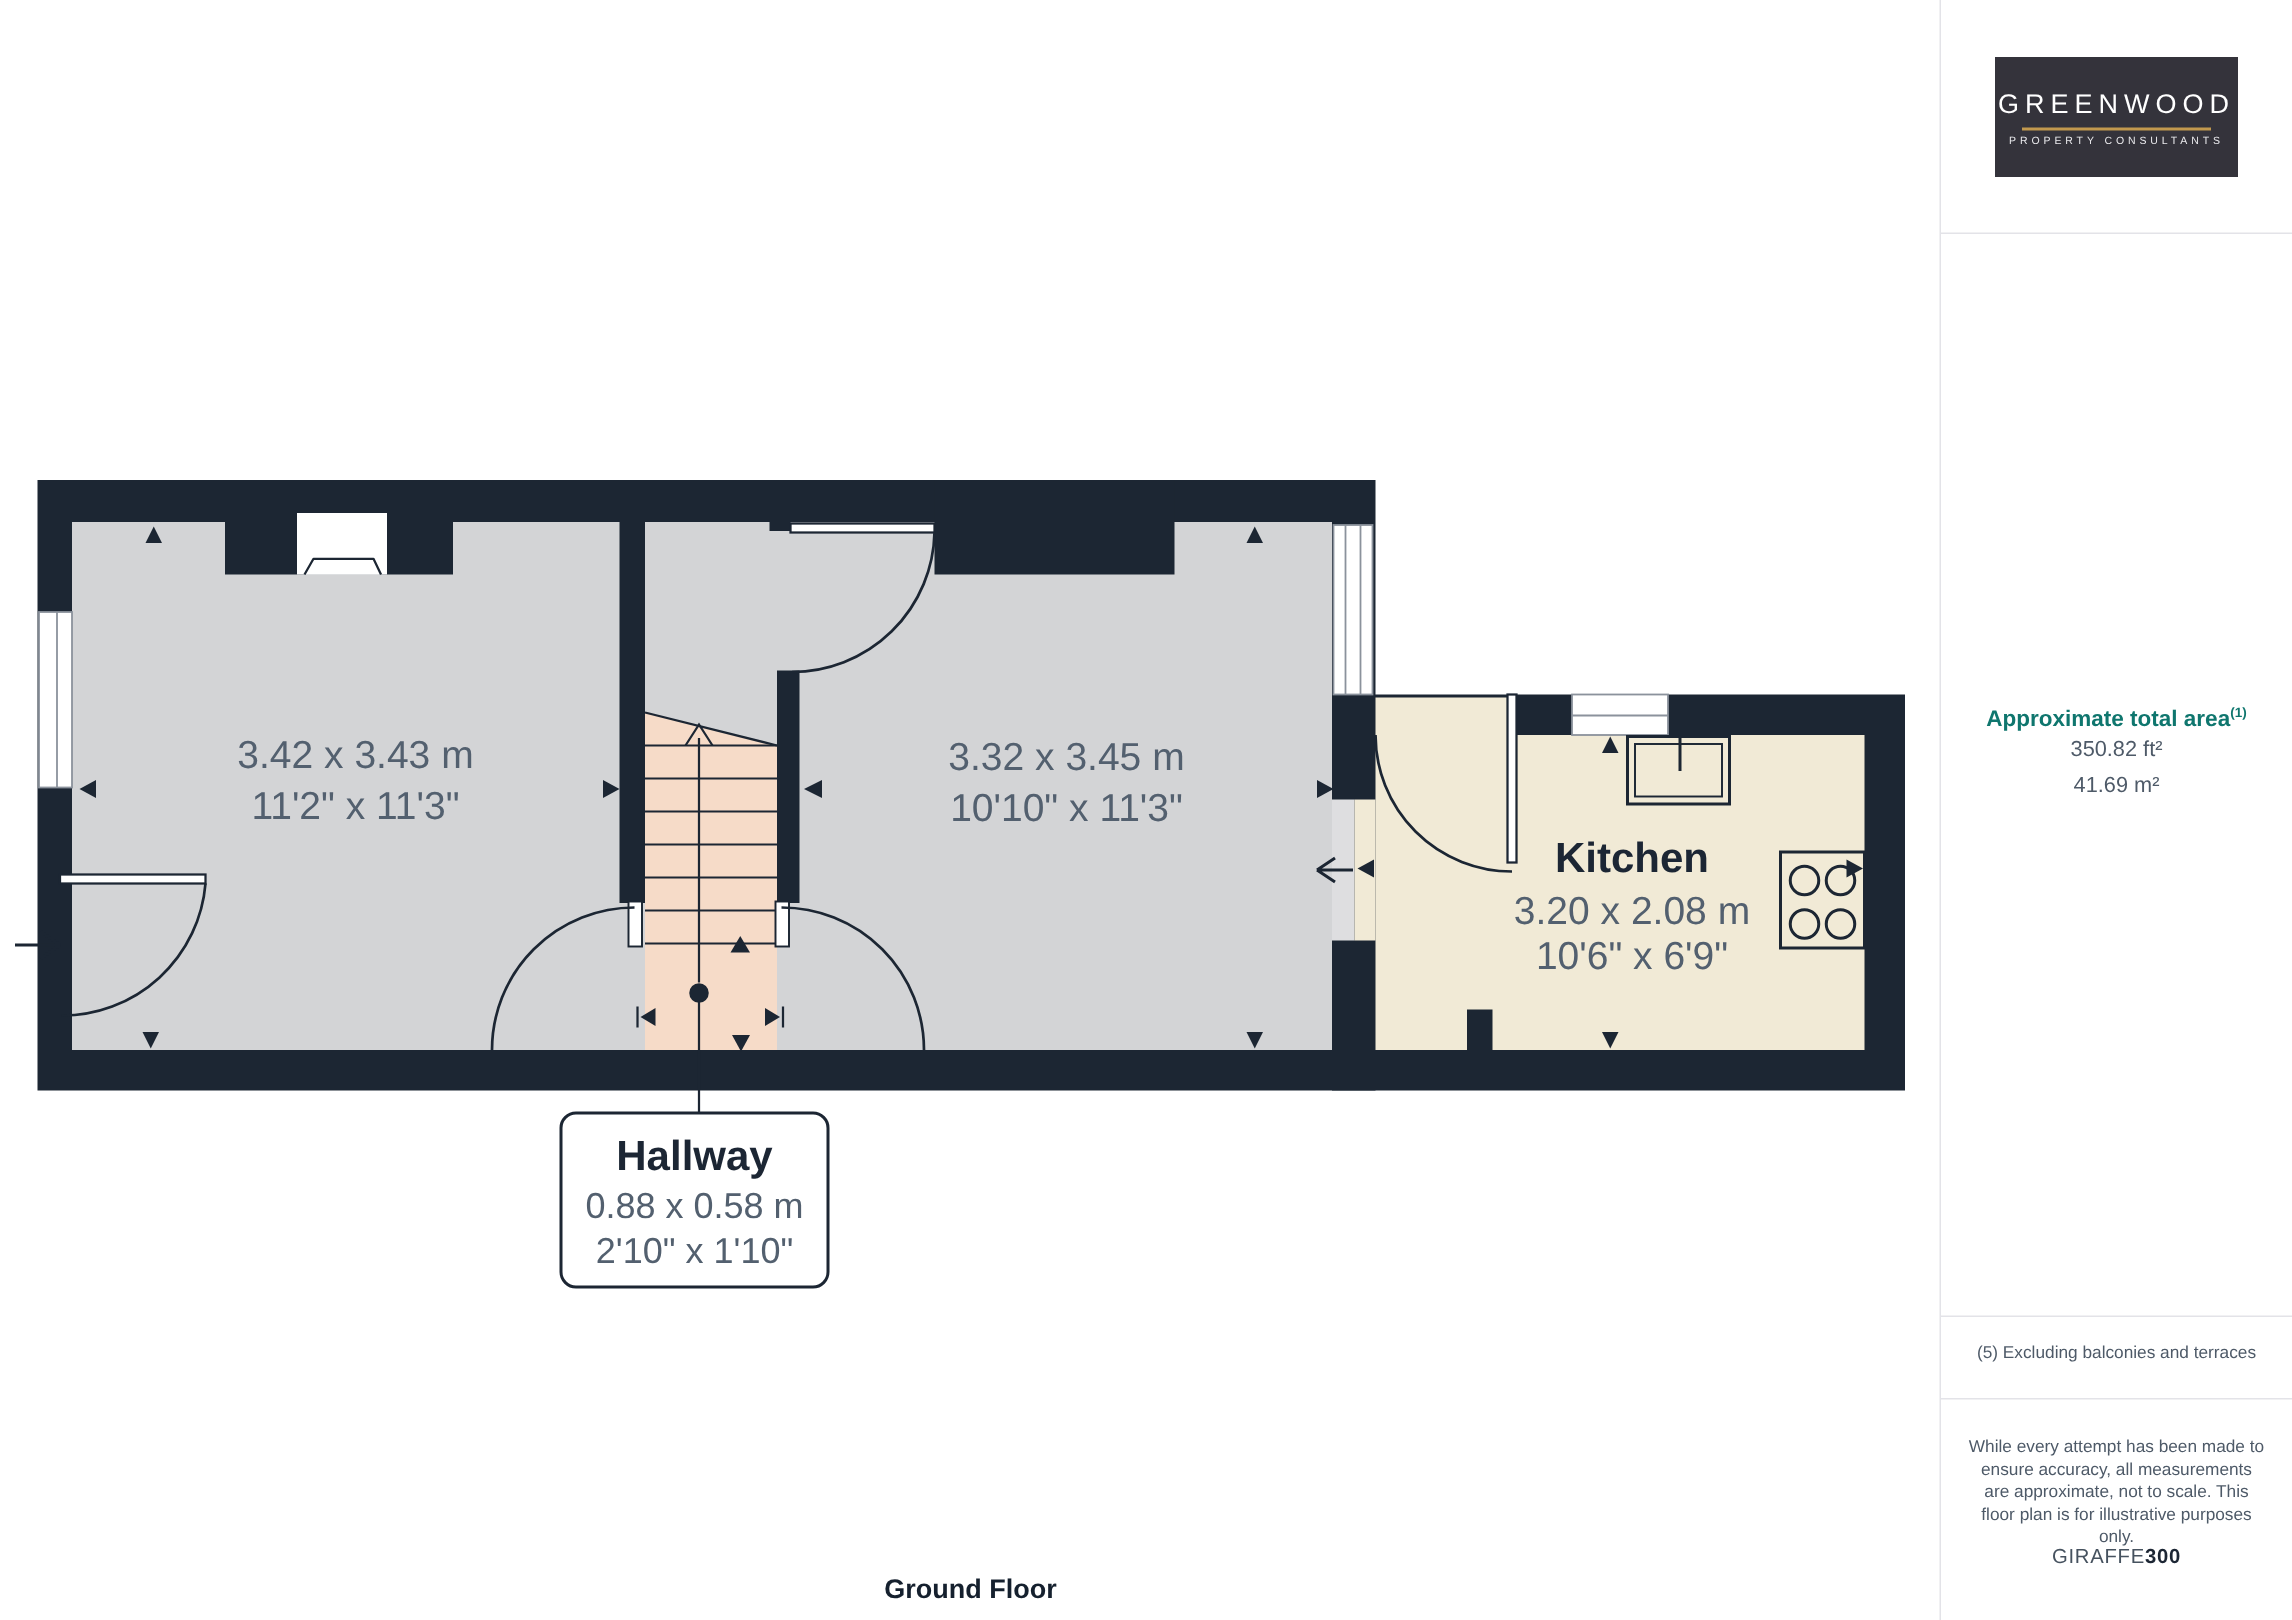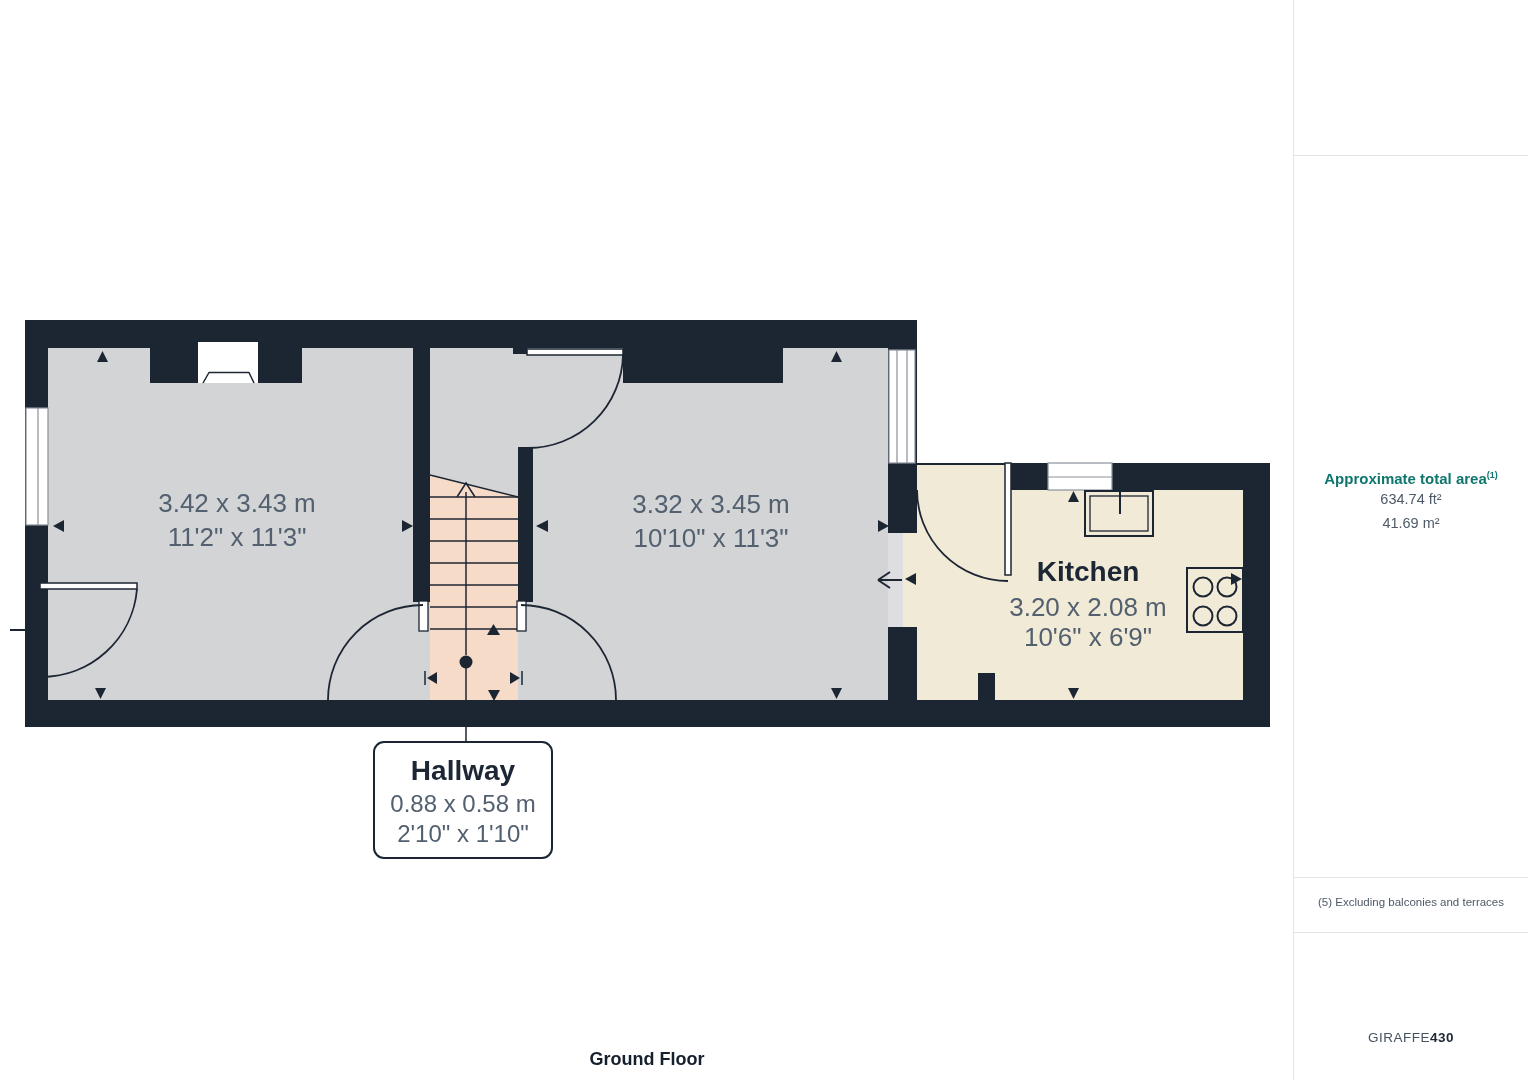--- a/index.html
+++ b/index.html
@@ -159,25 +159,31 @@
     <text class="dim-text" x="711" y="513">3.32 x 3.45 m</text>
     <text class="dim-text" x="711" y="547">10'10" x 11'3"</text>
     <text class="room-name" x="1088" y="581">Kitchen</text>
     <text class="dim-text" x="1088" y="616">3.20 x 2.08 m</text>
     <text class="dim-text" x="1088" y="646">10'6" x 6'9"</text>
 
     <text class="floor-label" x="647" y="1065">Ground Floor</text>
   </svg>
 
   <div class="sidebar">
+    <div class="logo-box">
+      <div class="logo-title">GREENWOOD</div>
+      <div class="logo-rule"></div>
+      <div class="logo-subtitle">PROPERTY CONSULTANTS</div>
+    </div>
     <div class="sb-divider" style="top:155px;"></div>
     <div class="area-block">
       <div class="area-title"><span>Approximate total area</span><sup>(1)</sup></div>
-      <div class="area-val">634.74 ft²</div>
+      <div class="area-val">350.82 ft²</div>
       <div class="area-val">41.69 m²</div>
     </div>
     <div class="sb-divider" style="top:877px;"></div>
     <div class="footnote">(5) Excluding balconies and terraces</div>
     <div class="sb-divider" style="top:932px;"></div>
-    <div class="credit"><span>GIRAFFE</span><b>430</b></div>
+    <div class="disclaimer">While every attempt has been made to ensure accuracy, all measurements are approximate, not to scale. This floor plan is for illustrative purposes only.</div>
+    <div class="credit"><span>GIRAFFE</span><b>300</b></div>
   </div>
 
 </div>
 
 </body></html>

